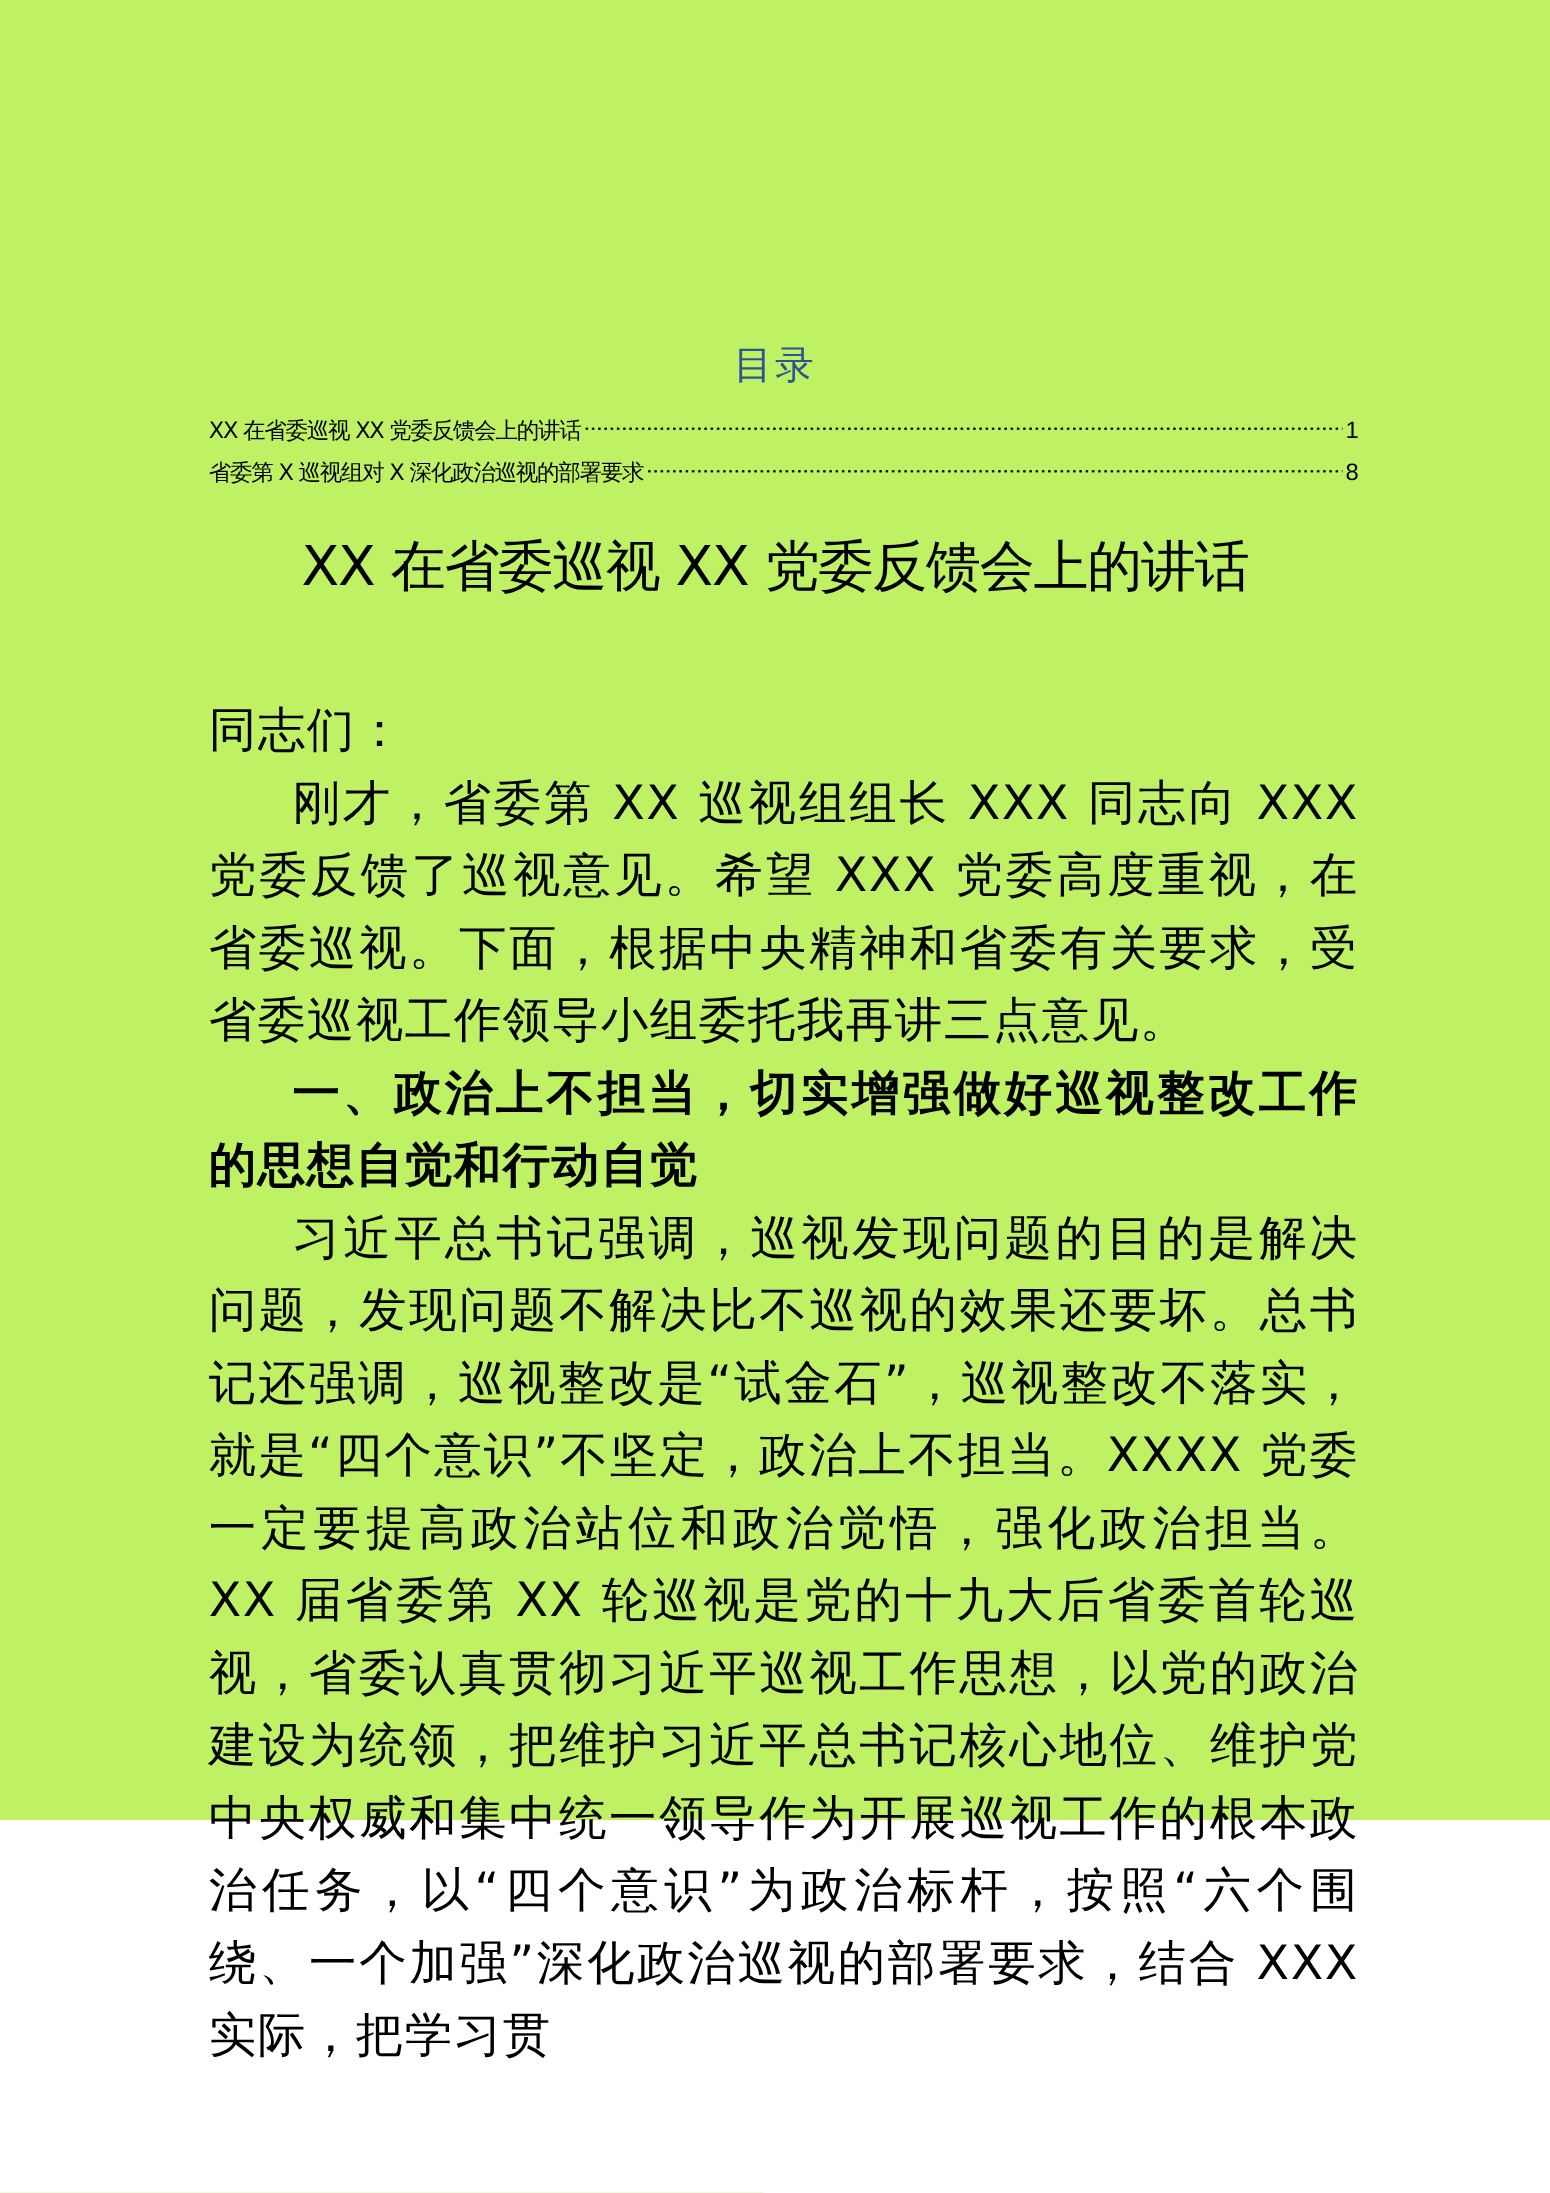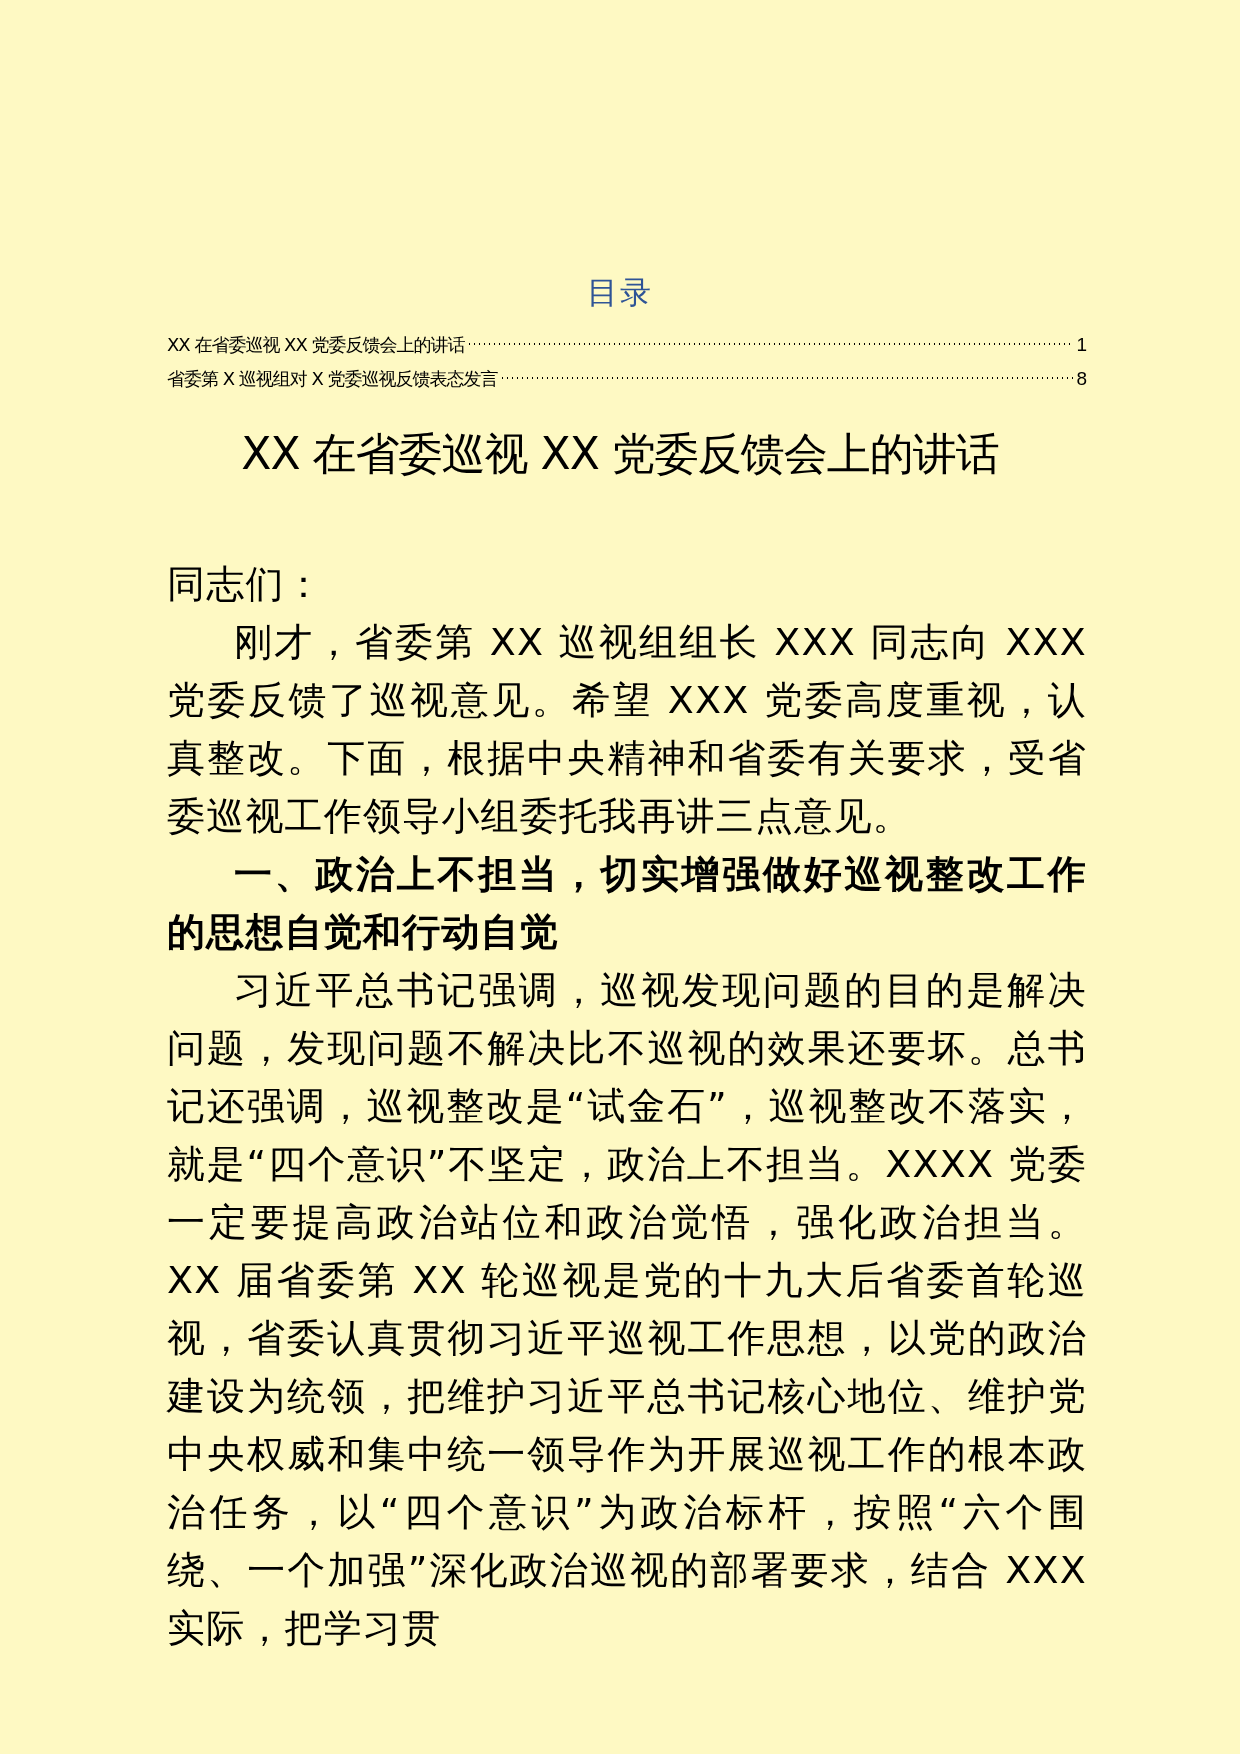--- a/index.html
+++ b/index.html
@@ -13,22 +13,22 @@
       position: relative;
       overflow: hidden;
       font-family: "DejaVu Sans", sans-serif;
       color: #000000;
     }
     .page {
       position: absolute;
       left: 0;
       top: 0;
       width: 1240px;
-      height: 1754px;
-      background: #fef9c3;
+      height: 1456px;
+      background: #bef264;
     }
     .toc-title {
       position: absolute;
       top: 272px;
       left: 0;
       width: 1240px;
       text-align: center;
       font-family: "DejaVu Serif", serif;
       font-size: 31px;
       line-height: 40px;
@@ -112,28 +112,28 @@
 
   <div class="toc-title">目录</div>
 
   <div class="toc-list">
     <div class="toc-item">
       <span class="toc-text">XX 在省委巡视 XX 党委反馈会上的讲话</span>
       <span class="toc-dots"></span>
       <span class="toc-page">1</span>
     </div>
     <div class="toc-item">
-      <span class="toc-text">省委第 X 巡视组对 X 党委巡视反馈表态发言</span>
+      <span class="toc-text">省委第 X 巡视组对 X 深化政治巡视的部署要求</span>
       <span class="toc-dots"></span>
       <span class="toc-page">8</span>
     </div>
   </div>
 
   <div class="doc-title">XX 在省委巡视 XX 党委反馈会上的讲话</div>
 
   <div class="body-text">
     <p>同志们：</p>
-    <p class="indent">刚才，省委第 XX 巡视组组长 XXX 同志向 XXX 党委反馈了巡视意见。希望 XXX 党委高度重视，认真整改。下面，根据中央精神和省委有关要求，受省委巡视工作领导小组委托我再讲三点意见。</p>
+    <p class="indent">刚才，省委第 XX 巡视组组长 XXX 同志向 XXX 党委反馈了巡视意见。希望 XXX 党委高度重视，在省委巡视。下面，根据中央精神和省委有关要求，受省委巡视工作领导小组委托我再讲三点意见。</p>
     <p class="heading">一、政治上不担当，切实增强做好巡视整改工作的思想自觉和行动自觉</p>
     <p class="indent">习近平总书记强调，巡视发现问题的目的是解决问题，发现问题不解决比不巡视的效果还要坏。总书记还强调，巡视整改是“试金石”，巡视整改不落实，就是“四个意识”不坚定，政治上不担当。XXXX 党委一定要提高政治站位和政治觉悟，强化政治担当。 XX 届省委第 XX 轮巡视是党的十九大后省委首轮巡视，省委认真贯彻习近平巡视工作思想，以党的政治建设为统领，把维护习近平总书记核心地位、维护党中央权威和集中统一领导作为开展巡视工作的根本政治任务，以“四个意识”为政治标杆，按照“六个围绕、一个加强”深化政治巡视的部署要求，结合 XXX 实际，把学习贯</p>
   </div>
 
 </div>
 
 </body></html>

